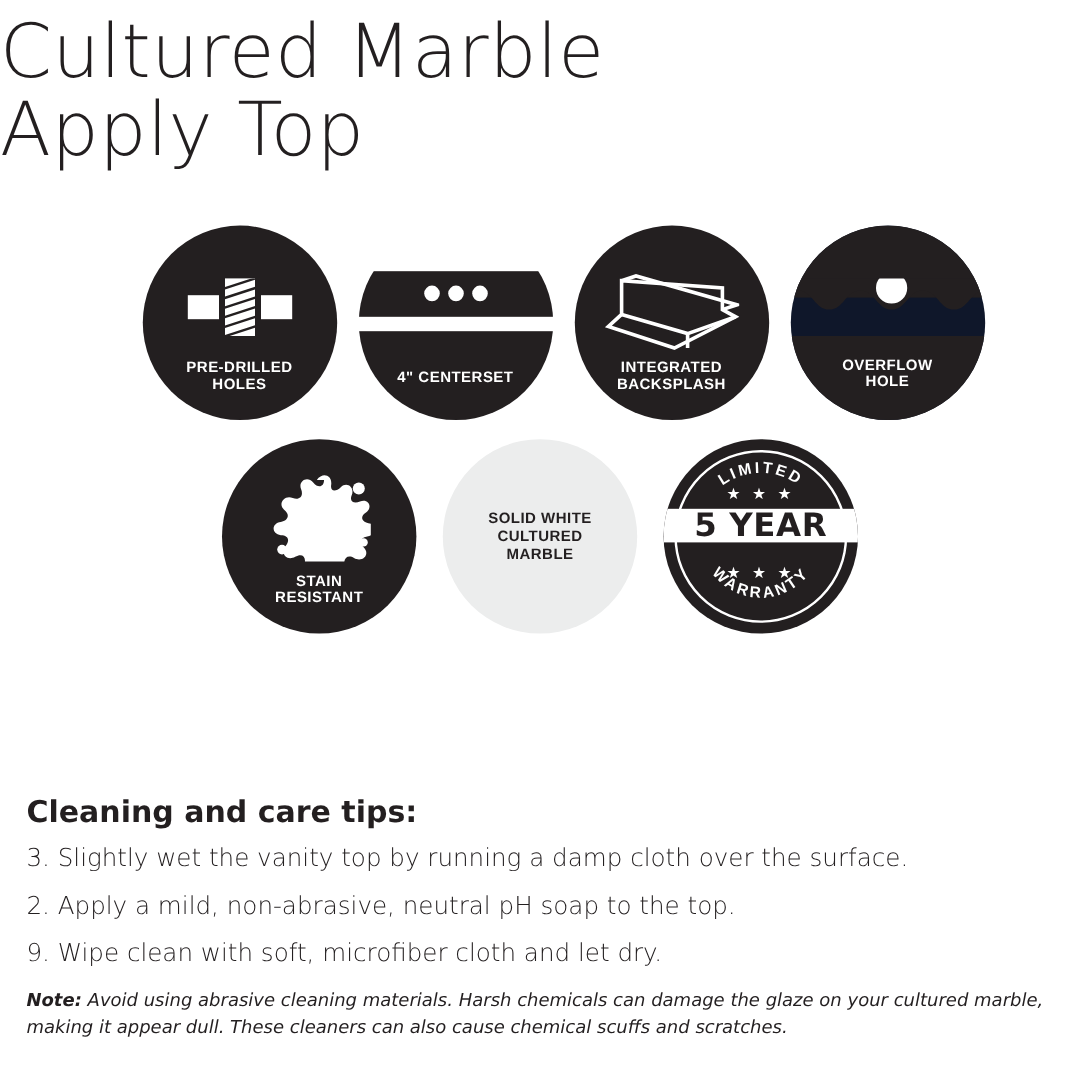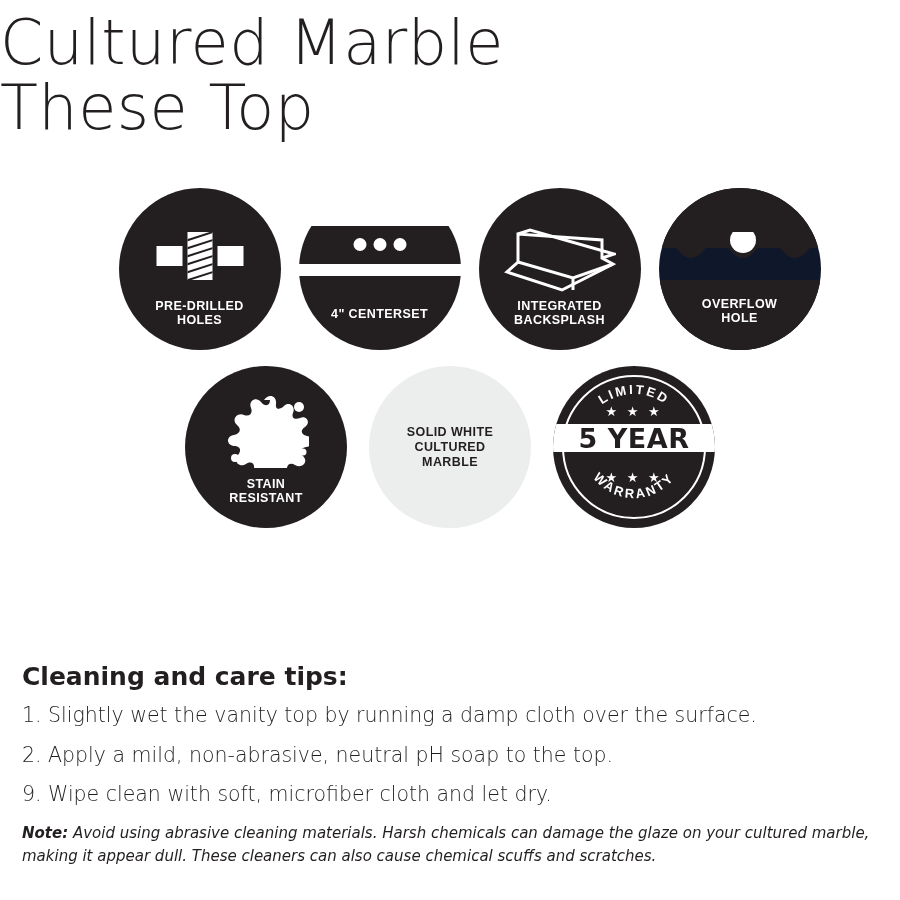--- a/index.html
+++ b/index.html
@@ -266,21 +266,21 @@
     color: #231f20;
     margin-top: 10px;
   }
   .care-note b { font-style: italic; }
 </style>
 </head>
 <body>
 
 <div class="title-block">
   <div class="title-line">Cultured Marble</div>
-  <div class="title-line">These Top</div>
+  <div class="title-line">Apply Top</div>
 </div>
 
 <div class="badges">
 
   <div class="badge-row row-1">
 
     <div class="badge dark">
       <div class="badge-art">
         <div class="bolt-group">
           <div class="bolt-side"></div>
@@ -394,19 +394,19 @@
         </div>
         <div class="stars bottom">★ ★ ★</div>
       </div>
     </div>
 
   </div>
 </div>
 
 <div class="care">
   <div class="care-title">Cleaning and care tips:</div>
-  <p class="care-step">1. Slightly wet the vanity top by running a damp cloth over the surface.</p>
+  <p class="care-step">3. Slightly wet the vanity top by running a damp cloth over the surface.</p>
   <p class="care-step">2. Apply a mild, non-abrasive, neutral pH soap to the top.</p>
   <p class="care-step">9. Wipe clean with soft, microfiber cloth and let dry.</p>
   <div class="care-note">
     <b>Note:</b><span> Avoid using abrasive cleaning materials. Harsh chemicals can damage the glaze on your cultured marble, making it appear dull. These cleaners can also cause chemical scuffs and scratches.</span>
   </div>
 </div>
 
 </body></html>

